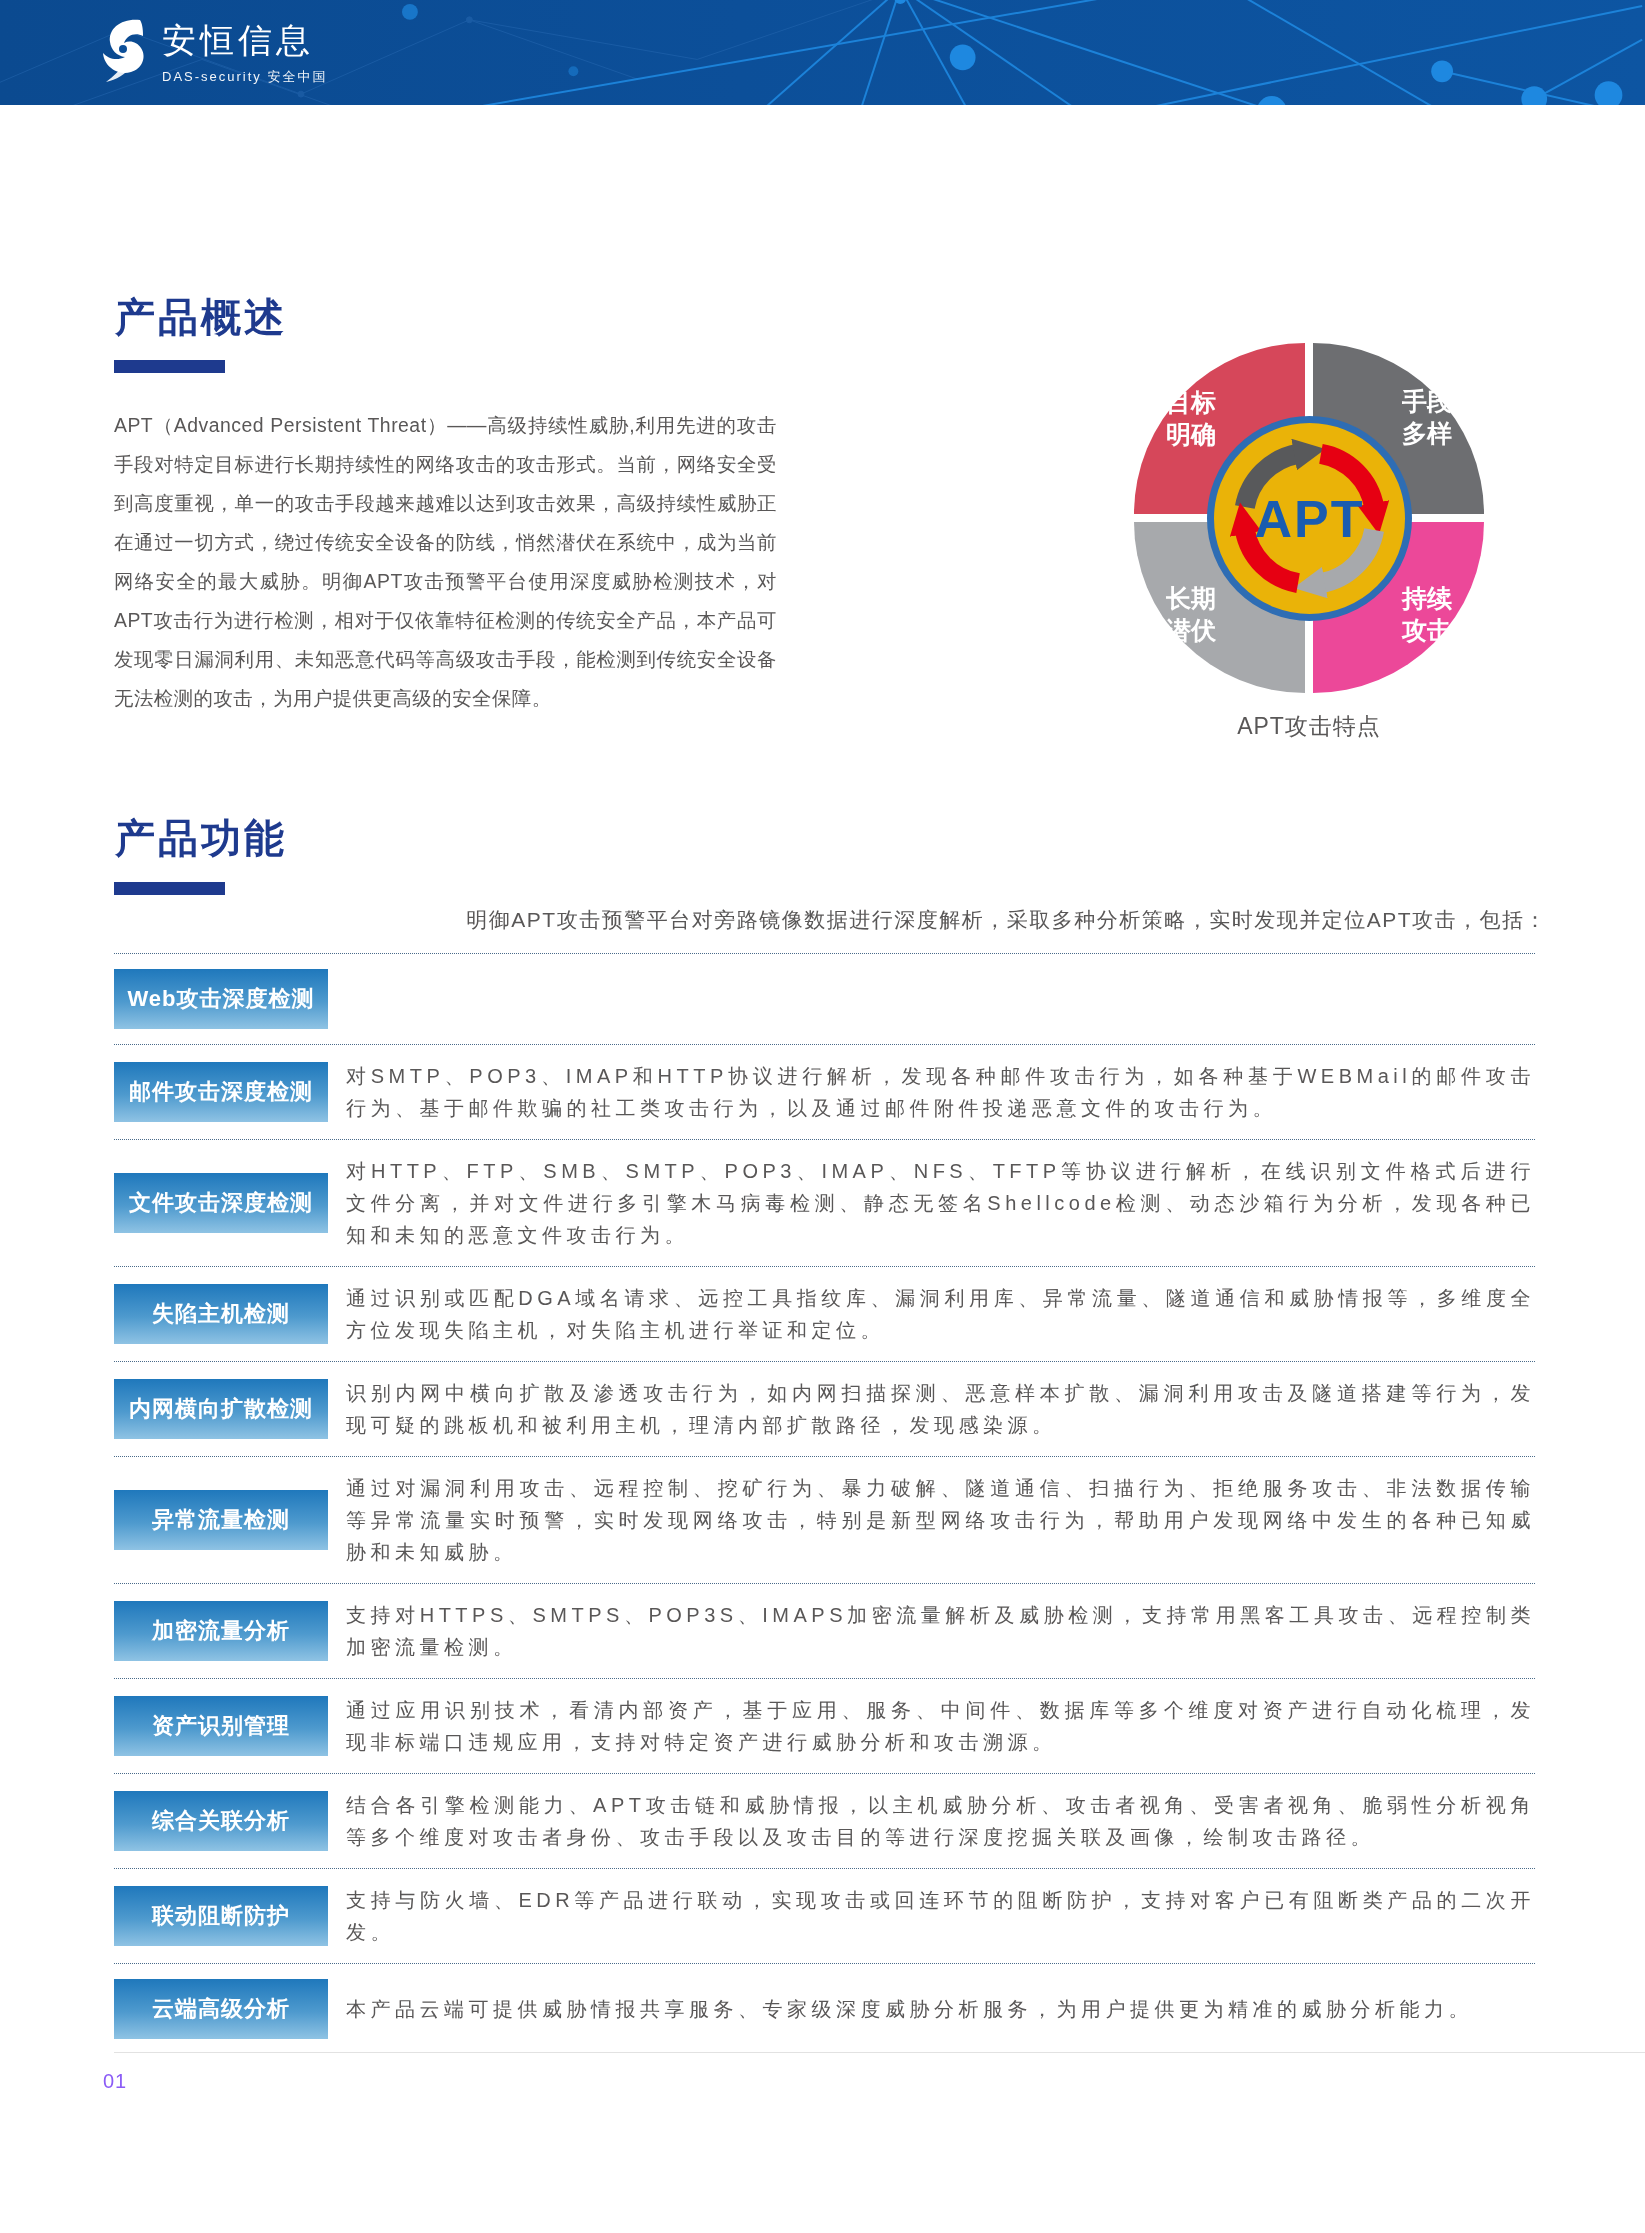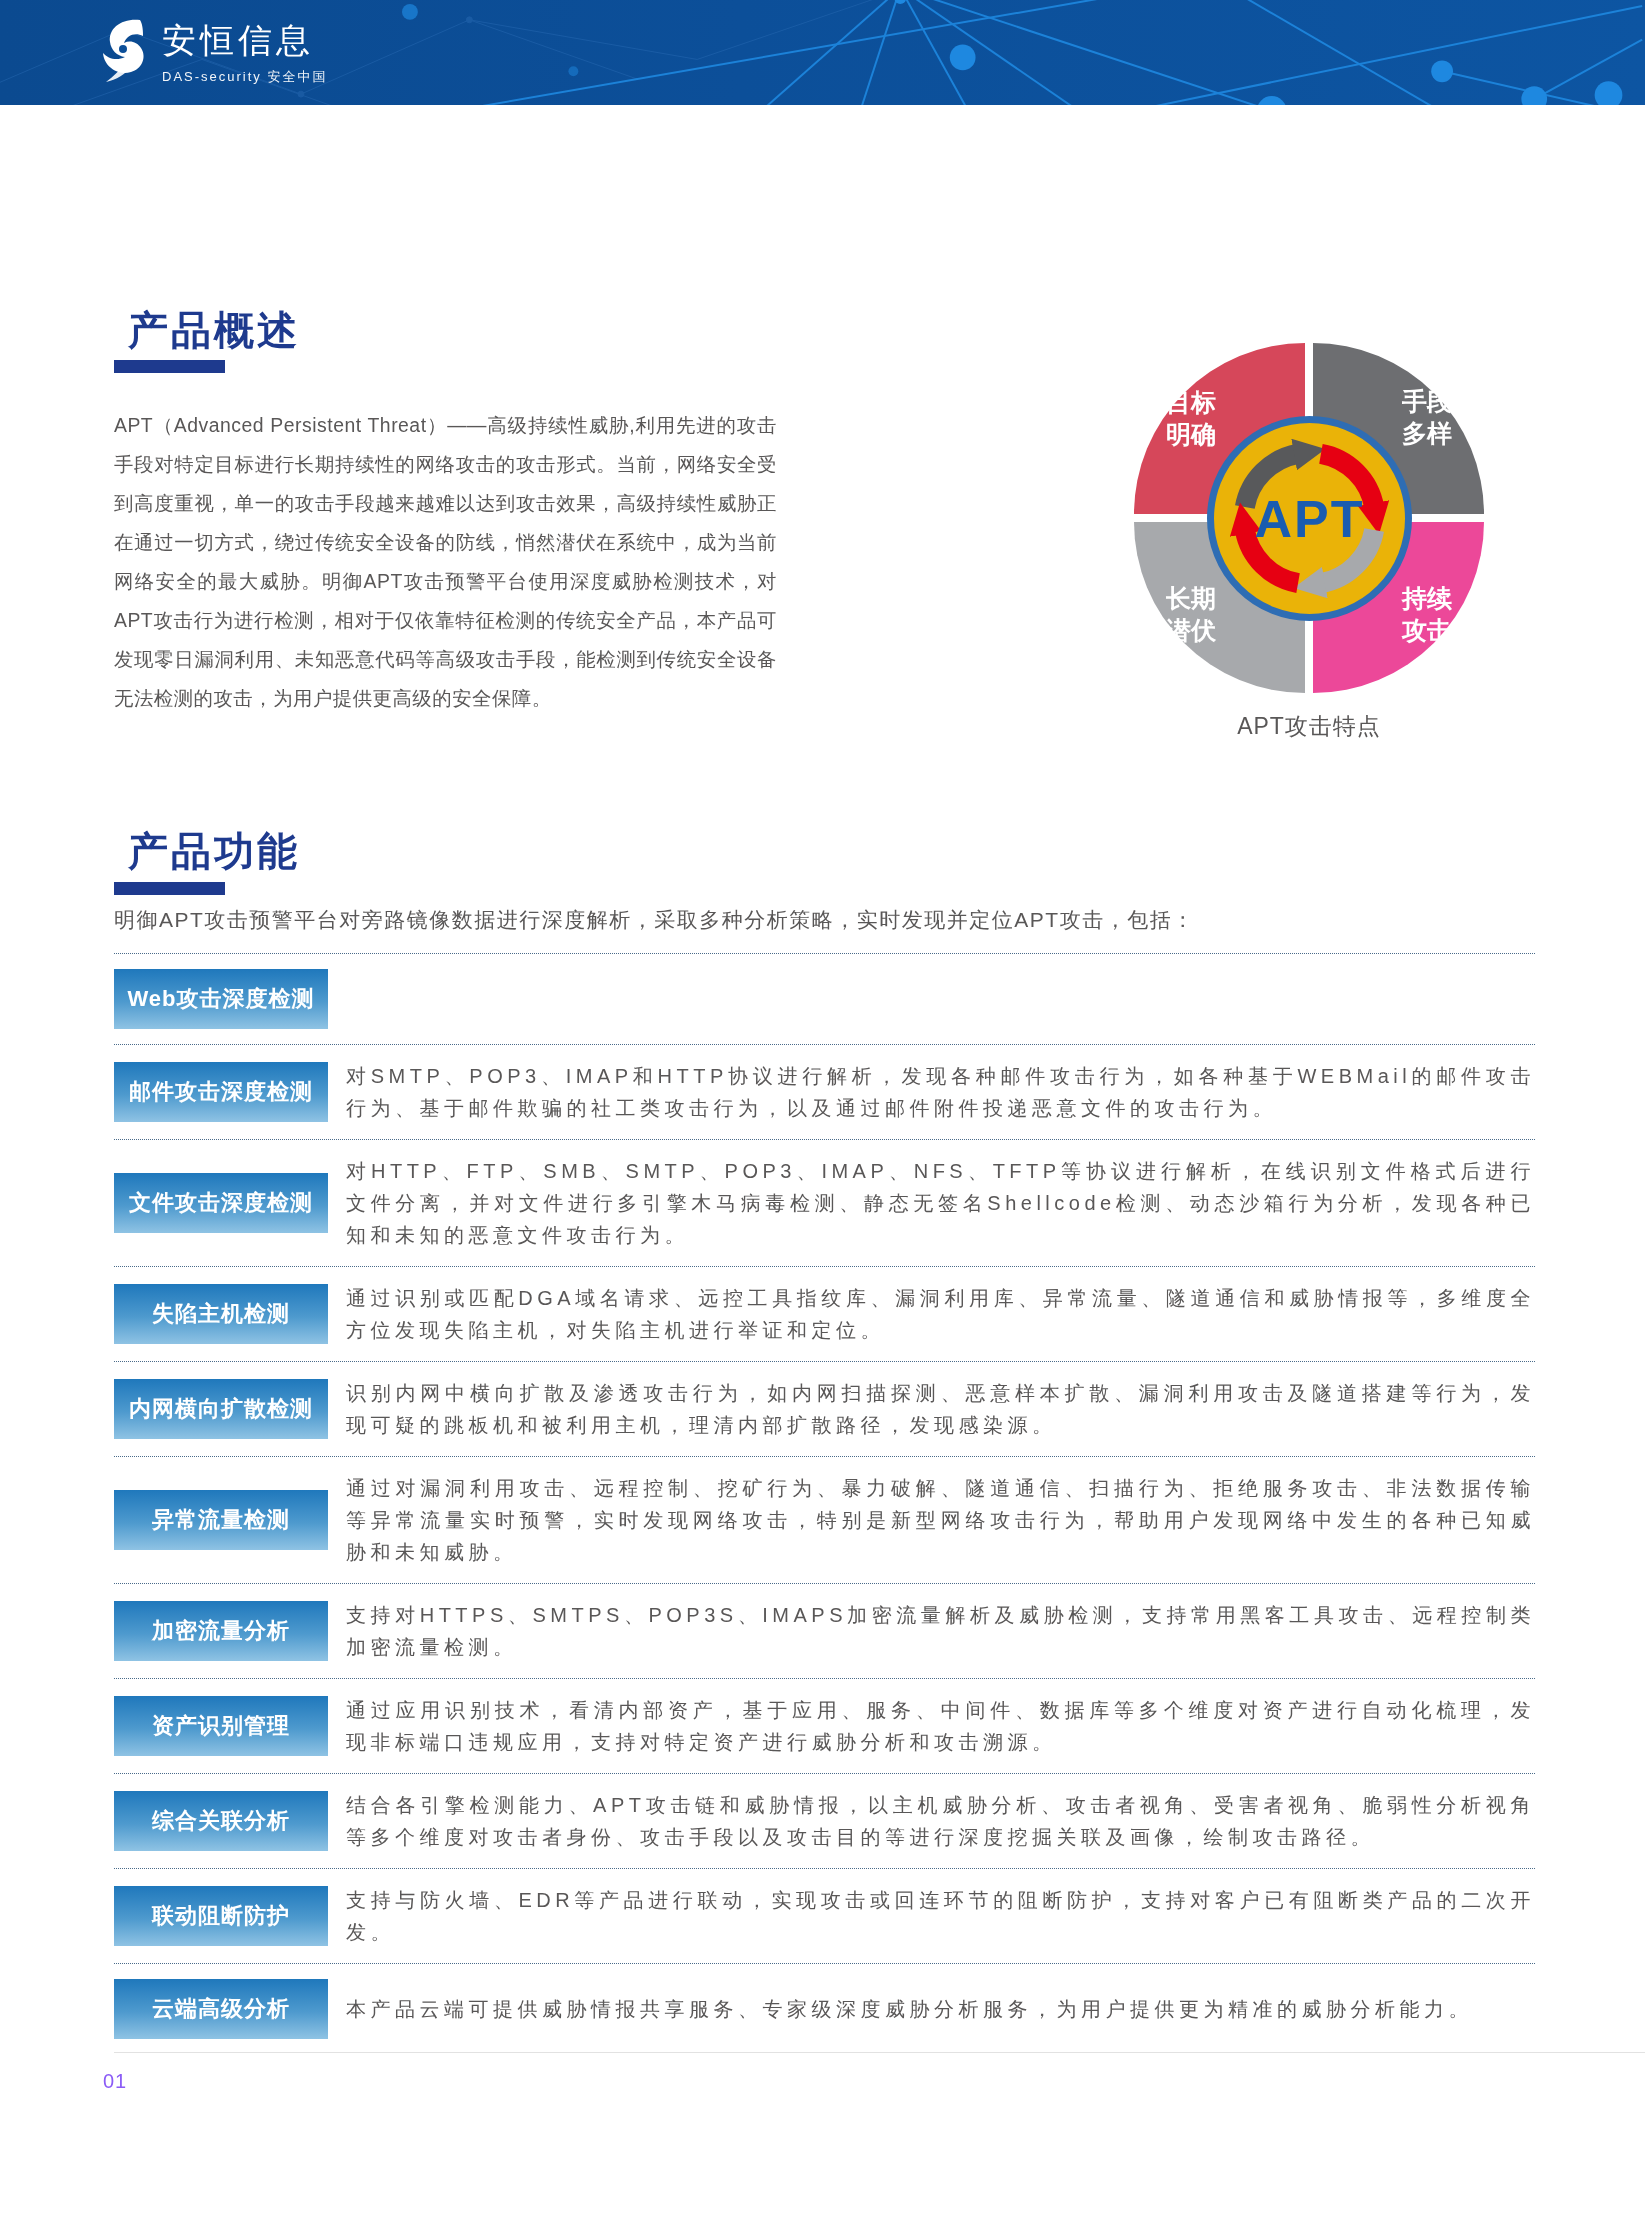--- a/index.html
+++ b/index.html
@@ -19,21 +19,21 @@
     overflow:hidden;
   }
   .banner svg.net{position:absolute;left:0;top:0;}
   .logo{position:absolute;left:96px;top:18px;display:flex;align-items:center;gap:12px;}
   .logo-mark{width:54px;height:70px;}
   .brand{color:#ffffff;font-size:34px;font-weight:normal;letter-spacing:4px;line-height:38px;}
   .brand-sub{color:#ffffff;font-size:13px;letter-spacing:2px;margin-top:9px;opacity:.95;}
 
   
   .sec-title{
-    position:absolute;left:114px;margin:14px;
+    position:absolute;left:114px;margin:1px;
     color:var(--title-navy,#1e3a8e);
     font-size:40px;font-weight:bold;letter-spacing:3px;line-height:46px;
   }
   .title-bar{
     position:absolute;left:114px;width:111px;height:13px;
     background:var(--title-navy,#1e3a8e);
   }
 
   
   .overview-text{
@@ -66,21 +66,21 @@
     color:var(--apt-blue,#1a5cb0);font-size:52px;font-weight:bold;letter-spacing:2px;
   }
   .apt-caption{
     position:absolute;left:1134px;top:711px;width:350px;text-align:center;
     color:var(--body-text,#595757);font-size:23px;letter-spacing:1px;
   }
 
   
   .features-intro{
     position:absolute;left:114px;top:905px;width:1433px;margin:0;
-    color:var(--body-text,#595757);font-size:21px;letter-spacing:1.5px;line-height:30px;
+    color:var(--body-text,#595757);font-size:21px;letter-spacing:1.5px;line-height:30px;text-align:right;
   }
   .feature-list{
     position:absolute;left:114px;top:953px;width:1421px;
     border-top:1px dotted var(--dotted,#4a6b8a);
   }
   .feature-row{
     display:flex;align-items:center;gap:18px;
     padding:15px 0;
     border-bottom:1px dotted var(--dotted,#4a6b8a);
   }

